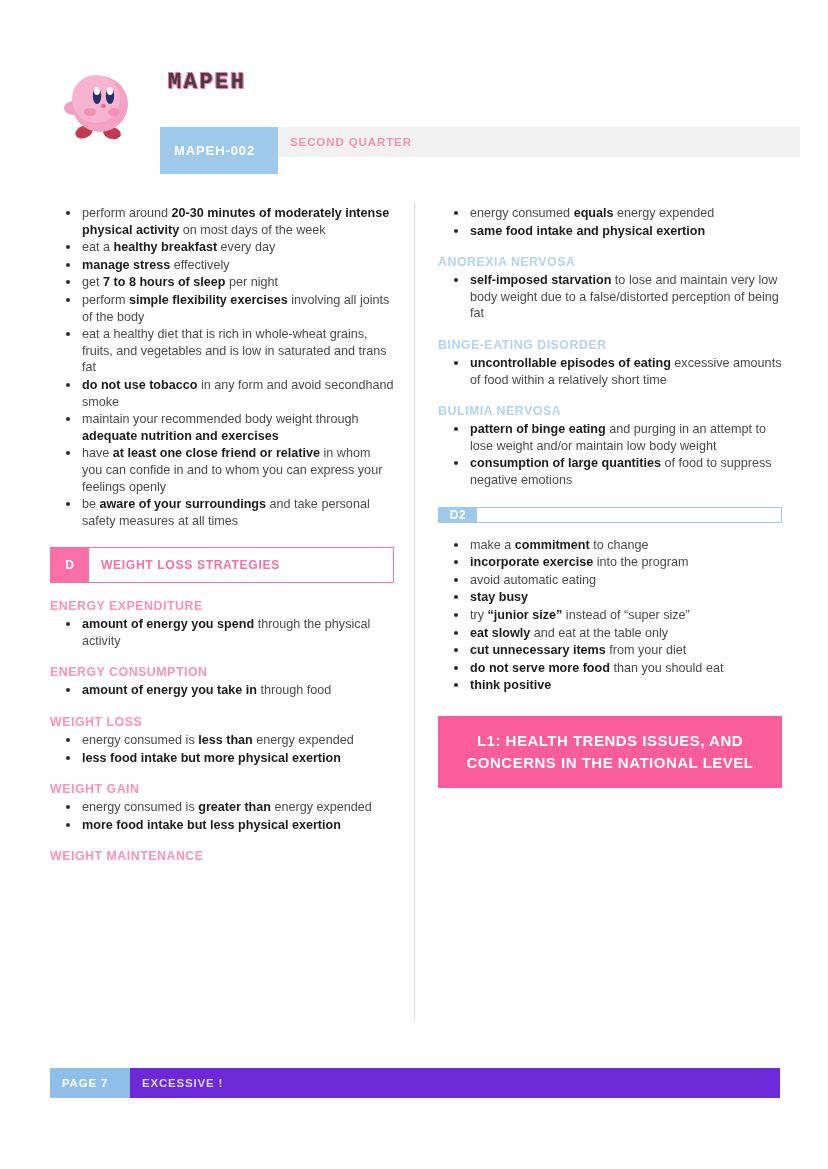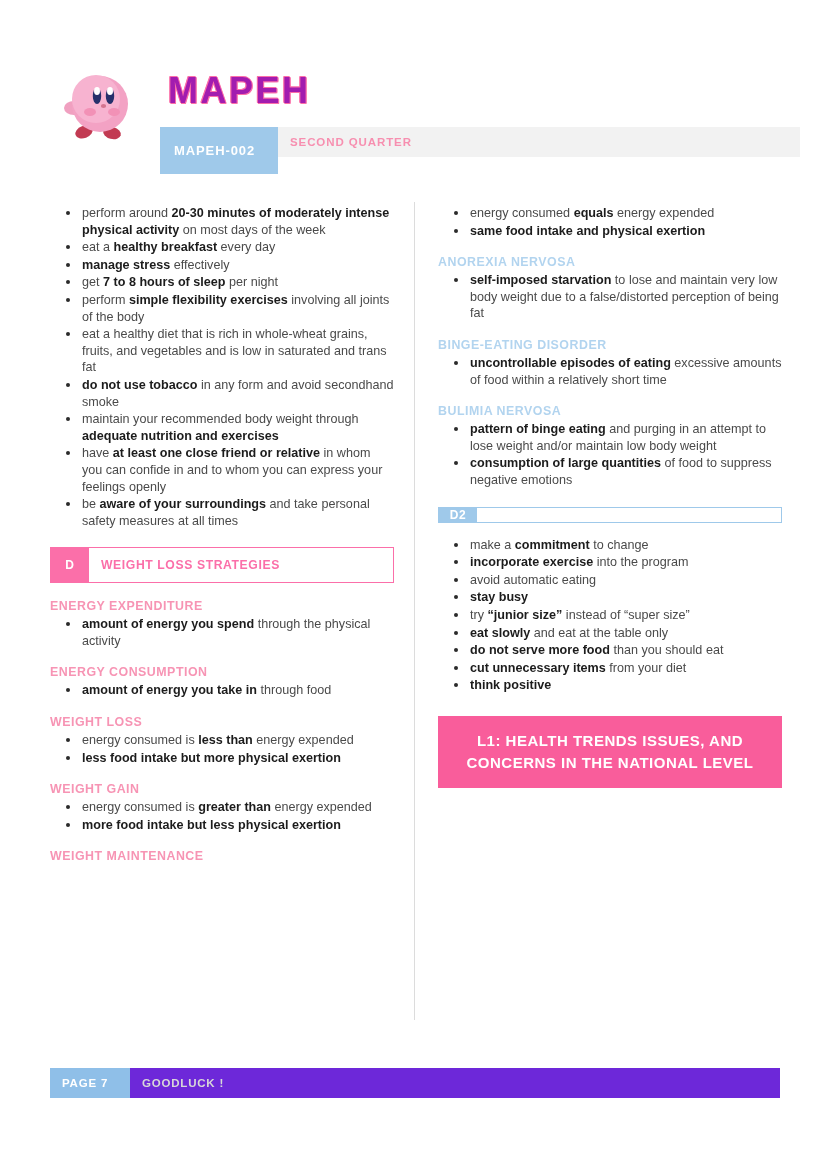--- a/index.html
+++ b/index.html
@@ -35,25 +35,25 @@
     position: absolute;
     left: 60px;
     top: 8px;
     width: 76px;
     height: 76px;
   }
   .brand-title {
     position: absolute;
     left: 168px;
     top: 10px;
-    font-size: 36px;
+    font-size: 22px;
     font-weight: 700;
     letter-spacing: 2.5px;
-    color: #a21caf;
-    font-family: Liberation Sans, sans-serif;
+    color: #404040;
+    font-family: Liberation Mono, monospace;
     text-shadow:
        1px 0 0 #fb6fa9, -1px 0 0 #fb6fa9,
        0 1px 0 #fb6fa9, 0 -1px 0 #fb6fa9,
        1px 1px 0 #fb6fa9, -1px -1px 0 #fb6fa9;
   }
   .meta-bar {
     position: absolute;
     left: 160px;
     top: 67px;
     width: 640px;
@@ -357,26 +357,26 @@
       <div class="tag">D2</div>
     </div>
 
     <ul class="blist" style="margin-top:14px">
         <li>make a <b>commitment</b> to change</li>
         <li><b>incorporate exercise</b> into the program</li>
         <li>avoid automatic eating</li>
         <li><b>stay busy</b></li>
         <li>try <b>“junior size”</b> instead of “super size”</li>
         <li><b>eat slowly</b> and eat at the table only</li>
+        <li><b>cut unnecessary items</b> from your diet</li>
         <li><b>do not serve more food</b> than you should eat</li>
-        <li><b>cut unnecessary items</b> from your diet</li>
         <li><b>think positive</b></li>
       </ul>
 
     <div class="banner">L1: HEALTH TRENDS ISSUES, AND CONCERNS IN THE NATIONAL LEVEL</div>
   </div>
 
   <div class="footer">
     <div class="footer-page">PAGE 7</div>
-    <div class="footer-note">GOODLUCK !</div>
+    <div class="footer-note">EXCESSIVE !</div>
   </div>
 
 </div>
 
 </body></html>

